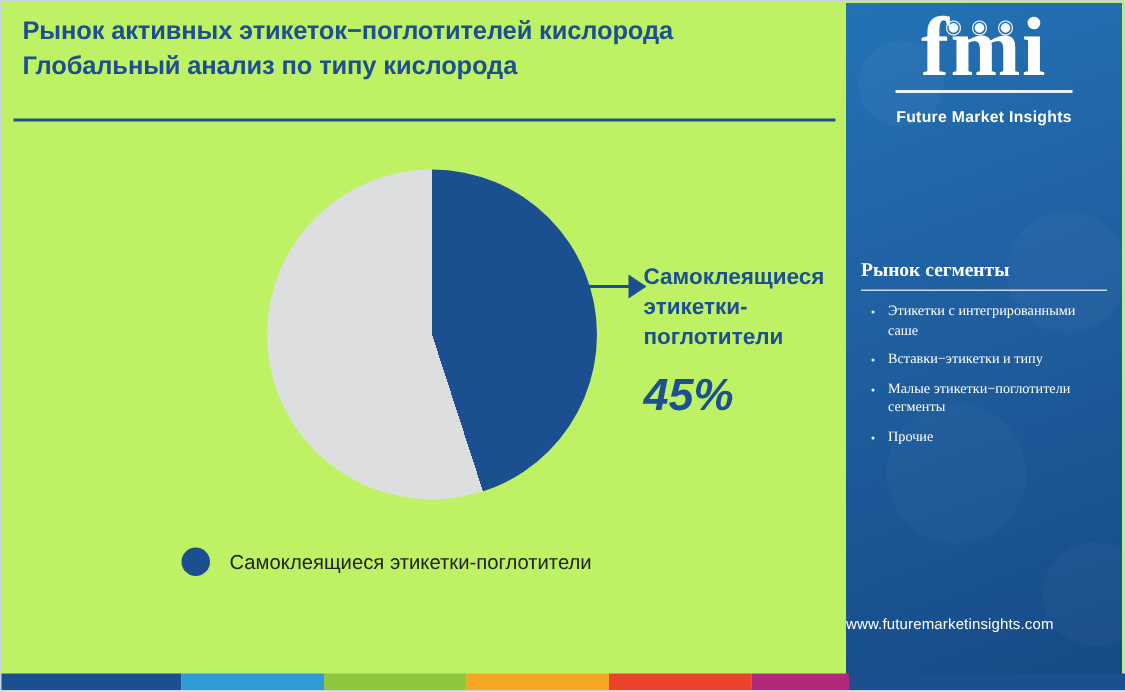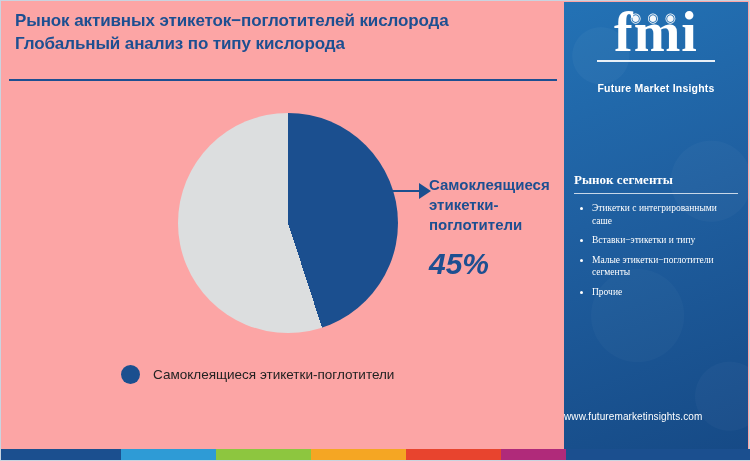--- a/index.html
+++ b/index.html
@@ -12,21 +12,21 @@
     font-family: "Liberation Sans", sans-serif;
     background: #ffffff;
     overflow: hidden;
   }
   .page {
     position: relative;
     width: 750px;
     height: 461px;
     box-sizing: border-box;
     border: 1px solid #c9d4e0;
-    background: #fca5a5;
+    background: #bef264;
   }
 
   
   .left-area {
     position: absolute;
     left: 0; top: 0;
     width: 565px;
     height: 450px;
   }
 
@@ -174,21 +174,21 @@
     text-align: center;
     font-size: 13px;
     letter-spacing: 6px;
     color: #ffffff;
     opacity: 0.95;
   }
   .logo-tagline {
     font-size: 10.5px;
     font-weight: bold;
     letter-spacing: 0.2px;
-    margin-top: 20px;
+    margin-top: 10px;
   }
   .logo-underline {
     width: 118px;
     height: 2px;
     background: #ffffff;
     margin: 4px auto 0 auto;
     opacity: 0.9;
   }
 
   

